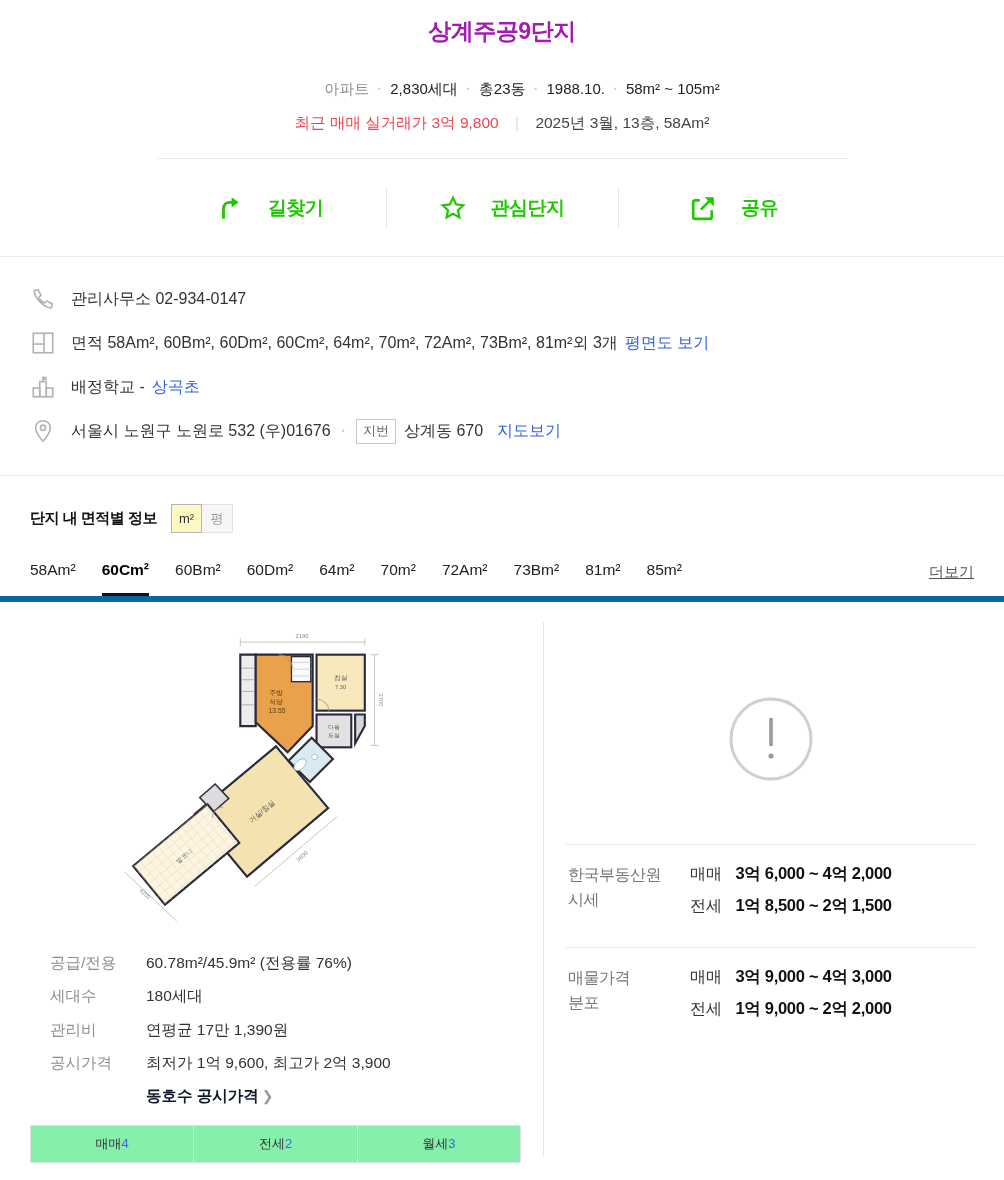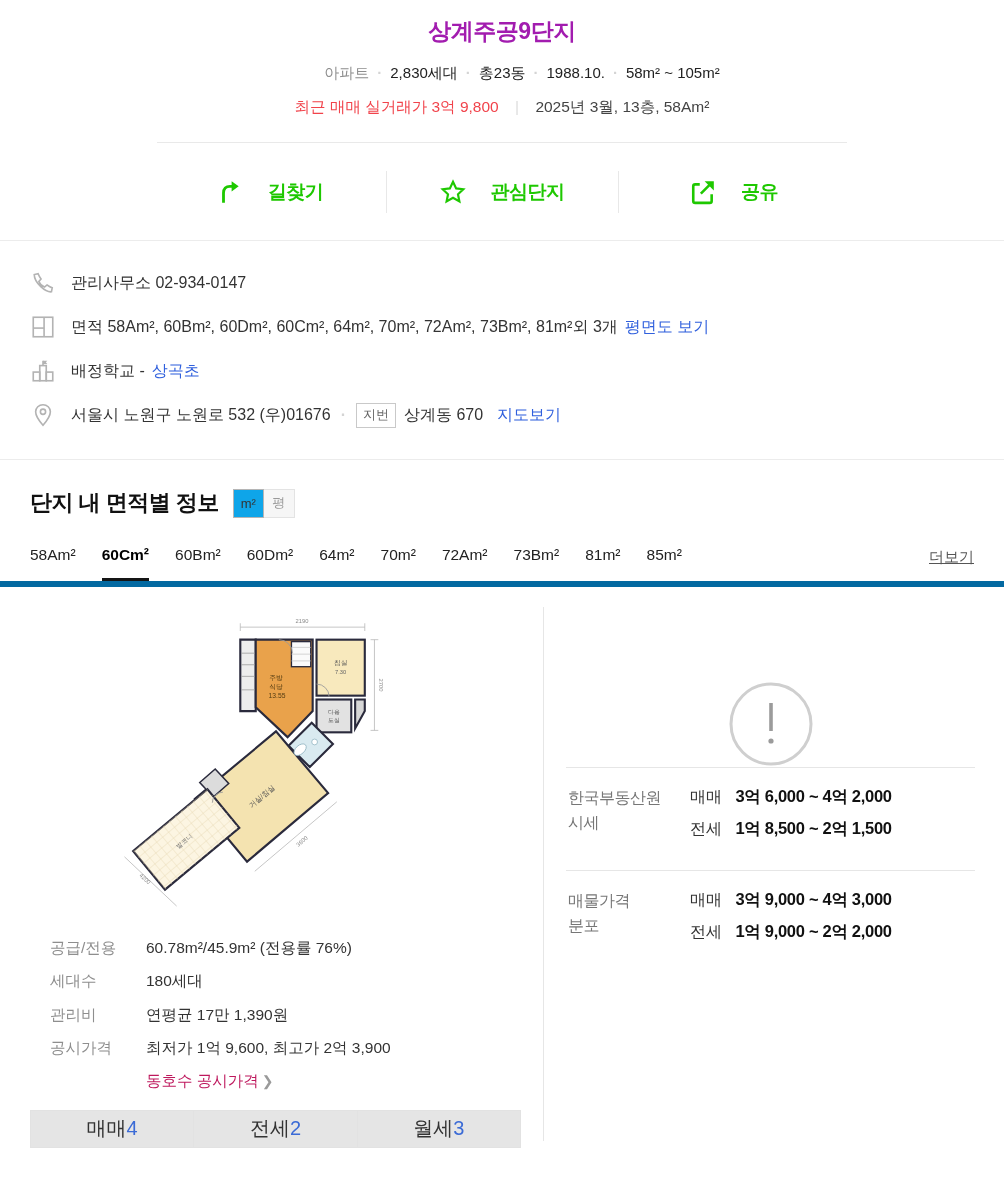--- a/index.html
+++ b/index.html
@@ -3,21 +3,21 @@
 <meta charset="utf-8">
 <style>
   * { margin:0; padding:0; box-sizing:border-box; }
   body {
     width:1004px; height:1180px; background:#fff; color:#333;
     font-family:"Liberation Sans","DejaVu Sans",sans-serif; overflow:hidden; position:relative;
   }
   
   .hdr { text-align:center; padding-top:16px; }
   .hdr h1 { font-size:23px; font-weight:700; color:#a21caf; letter-spacing:-0.5px; }
-  .meta-line { margin-top:17px; font-size:15px; color:#222;padding-left:40px; }
+  .meta-line { margin-top:33px; font-size:15px; color:#222;padding-left:40px; }
   .meta-line .m:first-child { color:#8e8e8e; }
   .meta-line .dot { color:#d4d4d4; margin:0 8px; font-weight:700; }
   .price-line { margin-top:14px; font-size:15.5px; }
   .price-line .red { color:#f1434b; }
   .price-line .bar { color:#ddd; margin:0 12px; }
   .price-line .detail { color:#444; }
   .hdr-hr { width:690px; margin:24px auto 0; border:0; border-top:1px solid #e9e9e9; }
 
   
   .actions { display:flex; align-items:center; justify-content:center; height:98px; border-bottom:1px solid #ececec; }
@@ -32,25 +32,25 @@
   .info-box { padding:20px 30px 22px; border-bottom:1px solid #ececec; }
   .info-row { display:flex; align-items:center; min-height:44px; font-size:16px; color:#333; }
   .info-row .ric { width:26px; height:26px; margin-right:15px; flex:0 0 auto; }
   .info-row .ric svg { width:100%; height:100%; }
   .blue-link { color:#3060dd; text-decoration:none; cursor:pointer; margin-left:7px; }
   .addr-dot { color:#d4d4d4; margin:0 10px; font-weight:700; }
   .badge { display:inline-block; border:1px solid #c9c9c9; color:#666; font-size:13px; padding:2px 6px 3px; margin-right:8px; background:#fff; }
 
   
   .sec-head { display:flex; align-items:center; margin:28px 30px 0; }
-  .sec-head h2 { font-size:22px; font-weight:700; color:#111; letter-spacing:-0.5px; }
+  .sec-head h2 { font-size:15px; font-weight:700; color:#111; letter-spacing:-0.5px; }
   .unit-toggle { display:flex; margin-left:14px; }
   .unit-btn { min-width:31px; height:29px; font-size:13px; display:flex; align-items:center; justify-content:center;
     cursor:pointer; font-family:inherit; }
-  .unit-btn.on { background:#0ea5e9; border:1px solid #b5b5b5; color:#333; }
+  .unit-btn.on { background:#fef9c3; border:1px solid #b5b5b5; color:#333; }
   .unit-btn.off { background:#f6f6f6; border:1px solid #e3e3e3; border-left:none; color:#999; }
 
   
   .tabs-wrap { border-bottom:6px solid #0369a1; margin-top:24px; }
   .tabs { display:flex; align-items:flex-end; padding:0 30px; }
   .tab { font-size:15.5px; color:#222; padding:4px 0 14px; margin-right:26px; cursor:pointer;
     border-bottom:3px solid transparent; white-space:nowrap; }
   .tab.active { font-weight:700; color:#000; border-bottom-color:#151515; }
   .more-link { margin-left:auto; font-size:15px; color:#555; text-decoration:underline; padding-bottom:14px; cursor:pointer; }
 
@@ -60,36 +60,36 @@
   .col-right { flex:1; border-left:1px solid #e6e6e6; padding:0 29px 0 22px; margin-top:20px; margin-bottom:16px; }
 
   .fp-wrap { width:340px; margin:16px auto 0; }
 
   
   .details { margin-top:26px; font-size:15.5px;margin-left:20px; }
   .drow { display:flex; margin-bottom:11px; line-height:1.45; }
   .drow .dl { width:96px; flex:0 0 96px; color:#8e8e8e; }
   .drow .dv { color:#333; }
   .dlink-row { margin:2px 0 6px 96px; font-size:15.5px; }
-  .dlink { color:#be185d; cursor:pointer; text-decoration:none; }
+  .dlink { color:#0f172a; cursor:pointer; text-decoration:none;font-weight:bold; }
   .chev { color:#9a9a9a; font-size:14px; margin-left:3px; }
 
   
   .lbtns { display:flex; margin-top:18px; }
-  .lbtn { flex:1; height:38px; background:#e5e5e5; border:1px solid #e2e2e2; font-size:20px; color:#333;
+  .lbtn { flex:1; height:38px; background:#86efac; border:1px solid #e2e2e2; font-size:13px; color:#333;
     cursor:pointer; font-family:inherit; }
   .lbtn + .lbtn { margin-left:-1px; }
   .lbtn .cnt { color:#3b6bd6; }
 
   
   .empty { text-align:center; padding-top:74px; }
   .empty-ic { width:86px; height:86px; margin:0 auto; }
   .empty-msg { margin-top:38px; font-size:21px; color:#111; letter-spacing:-0.5px; }
   .psec { display:flex; border-top:1px solid #e6e6e6; padding:18px 2px 20px; }
-  .psec.first { }
+  .psec.first { margin-top:62px; }
   .psec .plabel { width:122px; flex:0 0 122px; font-size:16px; color:#767676; line-height:1.55; letter-spacing:-0.5px; }
   .prow { font-size:16px; margin-bottom:10px; white-space:nowrap; }
   .prow .ptype { color:#333; margin-right:9px; }
   .prow strong { color:#111; font-weight:700; font-size:16.5px; letter-spacing:-0.3px; }
 </style>
 </head>
 <body>
 
 <div class="hdr">
   <h1>상계주공9단지</h1>

